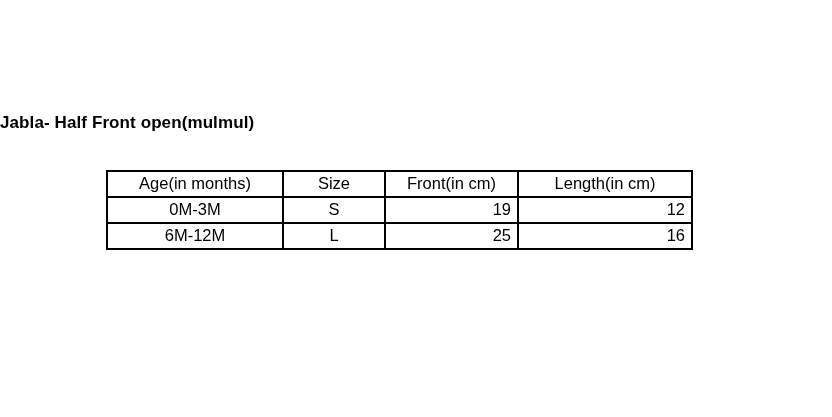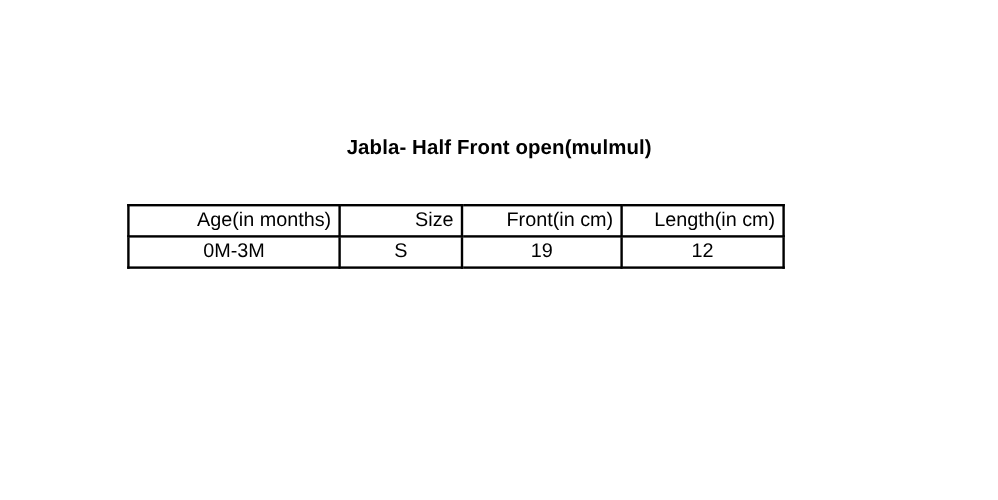--- a/index.html
+++ b/index.html
@@ -17,21 +17,20 @@
   .page {
     position: relative;
     width: 832px;
     height: 417px;
   }
   .title {
     position: absolute;
     left: 0;
     top: 113px;
     width: 832px;
-    text-align: center;
     font-size: 17px;
     font-weight: bold;
     letter-spacing: 0.1px;
     color: #000000;
   }
   .size-table {
     position: absolute;
     left: 106px;
     top: 170px;
     border-collapse: collapse;
@@ -40,28 +39,28 @@
   }
   .size-table td, .size-table th {
     border: 2px solid #000000;
     padding: 2px 6px 3px 6px;
     height: 26px;
     font-weight: normal;
     vertical-align: middle;
     box-sizing: border-box;
   }
   .size-table thead th {
-    text-align: right;
+    text-align: center;
   }
   .col-age { width: 176px; }
   .col-size { width: 102px; }
   .col-chest { width: 133px; }
-  .col-length { width: 135px; }
+  .col-length { width: 174px; }
   .num {
-    text-align: center;
+    text-align: right;
   }
   .txt {
     text-align: center;
   }
 </style>
 </head>
 <body>
 
 <div class="page">
 
@@ -76,16 +75,22 @@
         <th class="col-length txt">Length(in cm)</th>
       </tr>
     </thead>
     <tbody>
       <tr>
         <td class="txt">0M-3M</td>
         <td class="txt">S</td>
         <td class="num">19</td>
         <td class="num">12</td>
       </tr>
+      <tr>
+        <td class="txt">6M-12M</td>
+        <td class="txt">L</td>
+        <td class="num">25</td>
+        <td class="num">16</td>
+      </tr>
     </tbody>
   </table>
 
 </div>
 
 </body></html>

